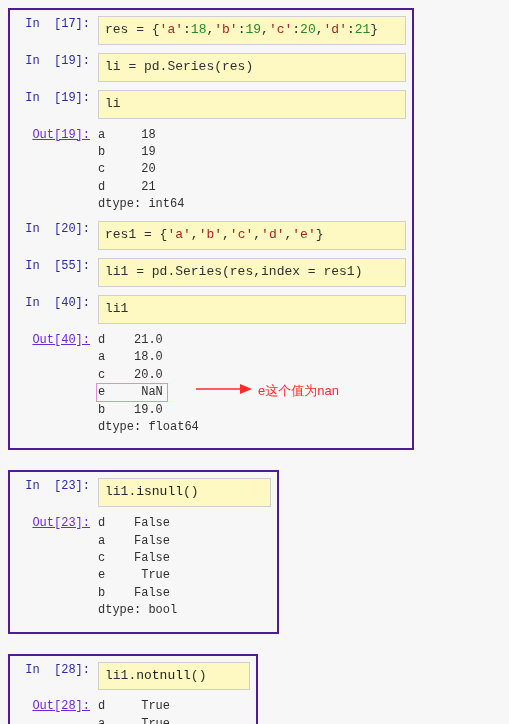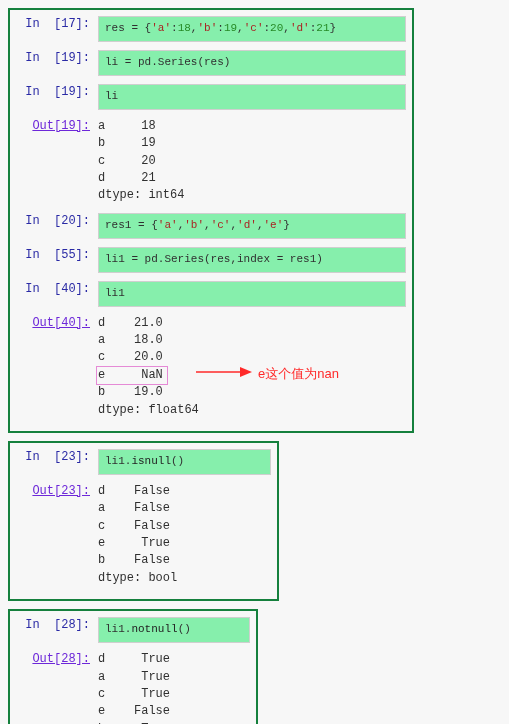--- a/index.html
+++ b/index.html
@@ -29,41 +29,41 @@
     line-height: 1.45;
   }
   .prompt-in  { color: #2a2aa5; }
   .prompt-out { color: #6d28d9; text-decoration: underline; }
   .content {
     flex: 1;
     min-width: 0;
   }
   .code-box {
     border: 1px solid #cfcfcf;
-    background: #86efac;
+    background: #fef9c3;
     padding: 4px 6px;
     font-family: "Courier New", Consolas, monospace;
-    font-size: 11px;
+    font-size: 13px;
     line-height: 1.45;
   }
   .output-text {
     font-family: "Courier New", Consolas, monospace;
     font-size: 12px;
     line-height: 1.45;
     white-space: pre;
     padding-left: 0;
     position: relative;
   }
   .tok-s  { color: #a22; }
   .tok-n  { color: #268a26; }
   .tok-fn { color: #222; }
   .red-frame {
-    border: 2px solid #15803d;
+    border: 2px solid #4c1d95;
     padding: 4px 6px 6px 6px;
-    margin-bottom: 8px;
+    margin-bottom: 20px;
     position: relative;
   }
   .nan-box {
     position: absolute;
     border: 1px solid #e58ad6;
     pointer-events: none;
   }
   .arrow-wrap {
     position: absolute;
     display: flex;

